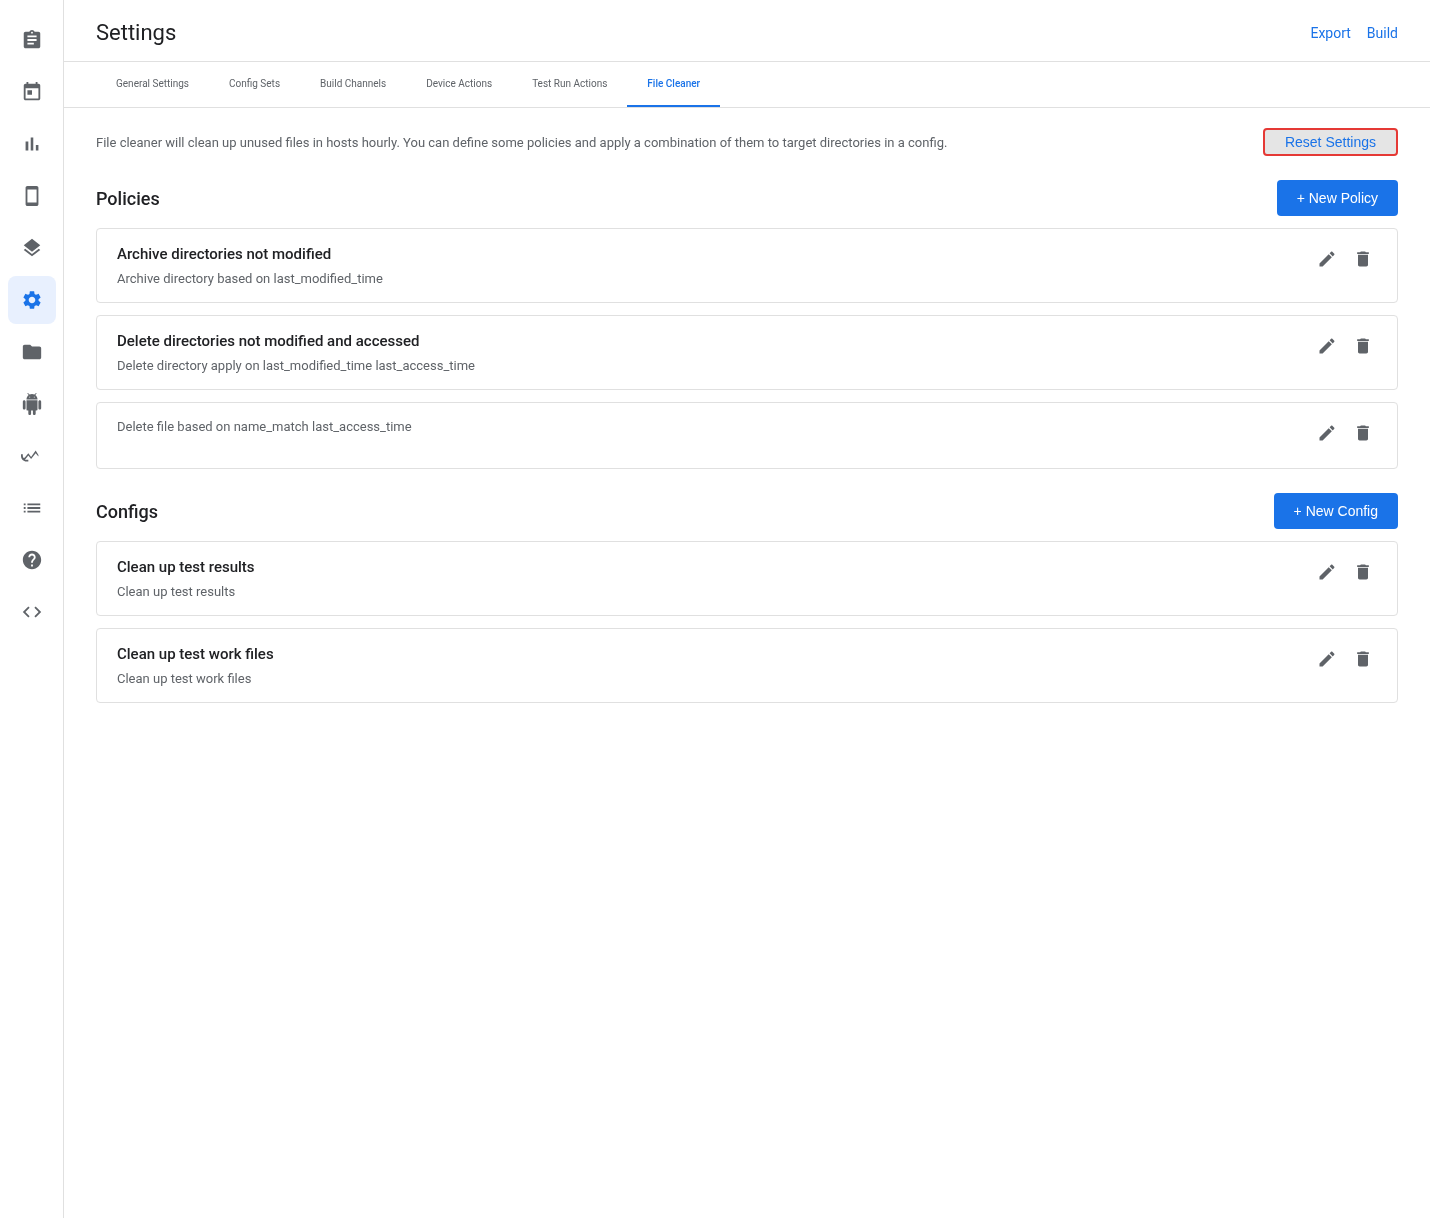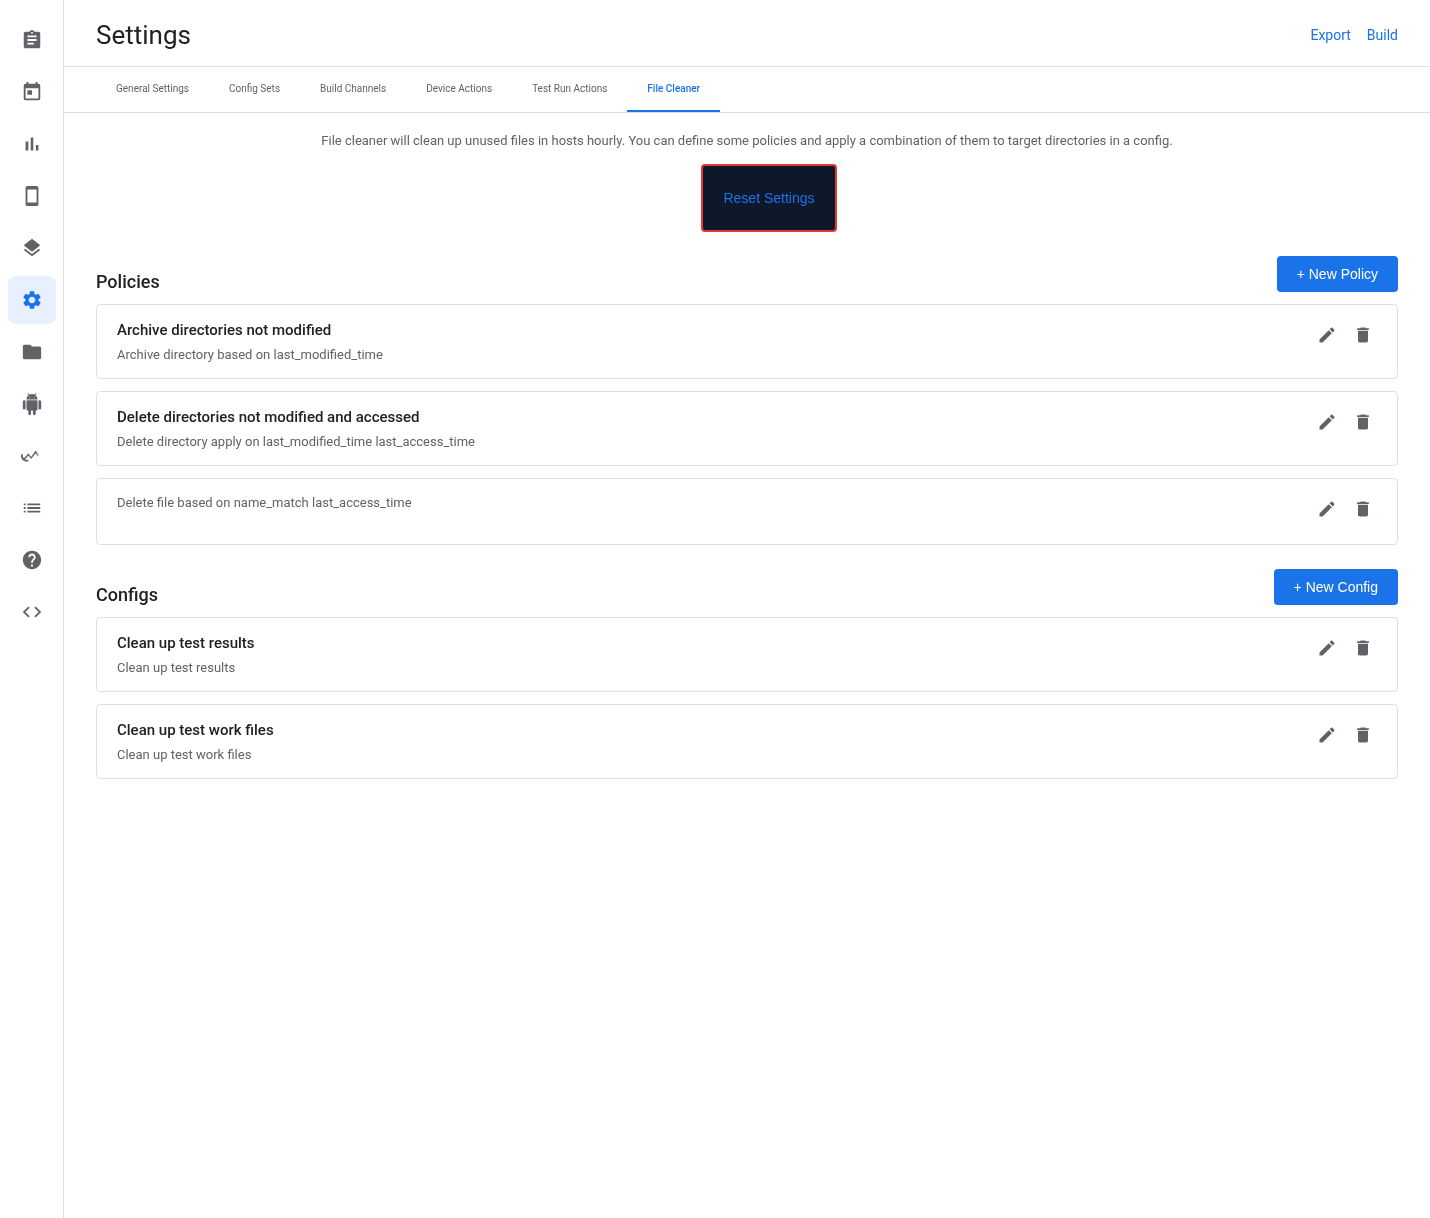--- a/index.html
+++ b/index.html
@@ -40,21 +40,21 @@
 
     
     .header {
       display: flex;
       align-items: center;
       justify-content: space-between;
       padding: 20px 32px 16px 32px;
       border-bottom: 1px solid #e0e0e0;
     }
     .header-title {
-      font-size: 26px;
+      font-size: 22px;
       font-weight: 400;
       color: #202124;
     }
     .header-actions { display: flex; gap: 16px; }
     .header-link {
       color: #1a73e8;
       font-size: 14px;
       cursor: pointer;
       text-decoration: none;
     }
@@ -85,44 +85,43 @@
       overflow-y: auto;
       padding: 20px 32px 32px 32px;
     }
 
     .description-row {
       display: flex;
       align-items: center;
       justify-content: space-between;
       margin-bottom: 24px;
       gap: 16px;
-      flex-direction: column;
     }
     .description-text {
       font-size: 13px;
       color: #5f6368;
       flex: 1;
     }
 
     .reset-btn {
       border: 2px solid #e53935;
-      background: #0f172a;
+      background: #e5e5e5;
       color: #1a73e8;
-      padding: 24px 20px;
+      padding: 4px 20px;
       font-size: 14px;
       cursor: pointer;
       border-radius: 4px;
       white-space: nowrap;
       font-weight: 500;
       margin-left: 44px;
     }
 
     .section-header {
       display: flex;
-      align-items: flex-end;
+      align-items: center;
       justify-content: space-between;
       margin-bottom: 12px;
     }
     .section-title {
       font-size: 18px;
       font-weight: 500;
       color: #202124;
     }
     .new-btn {
       background: #1a73e8;

